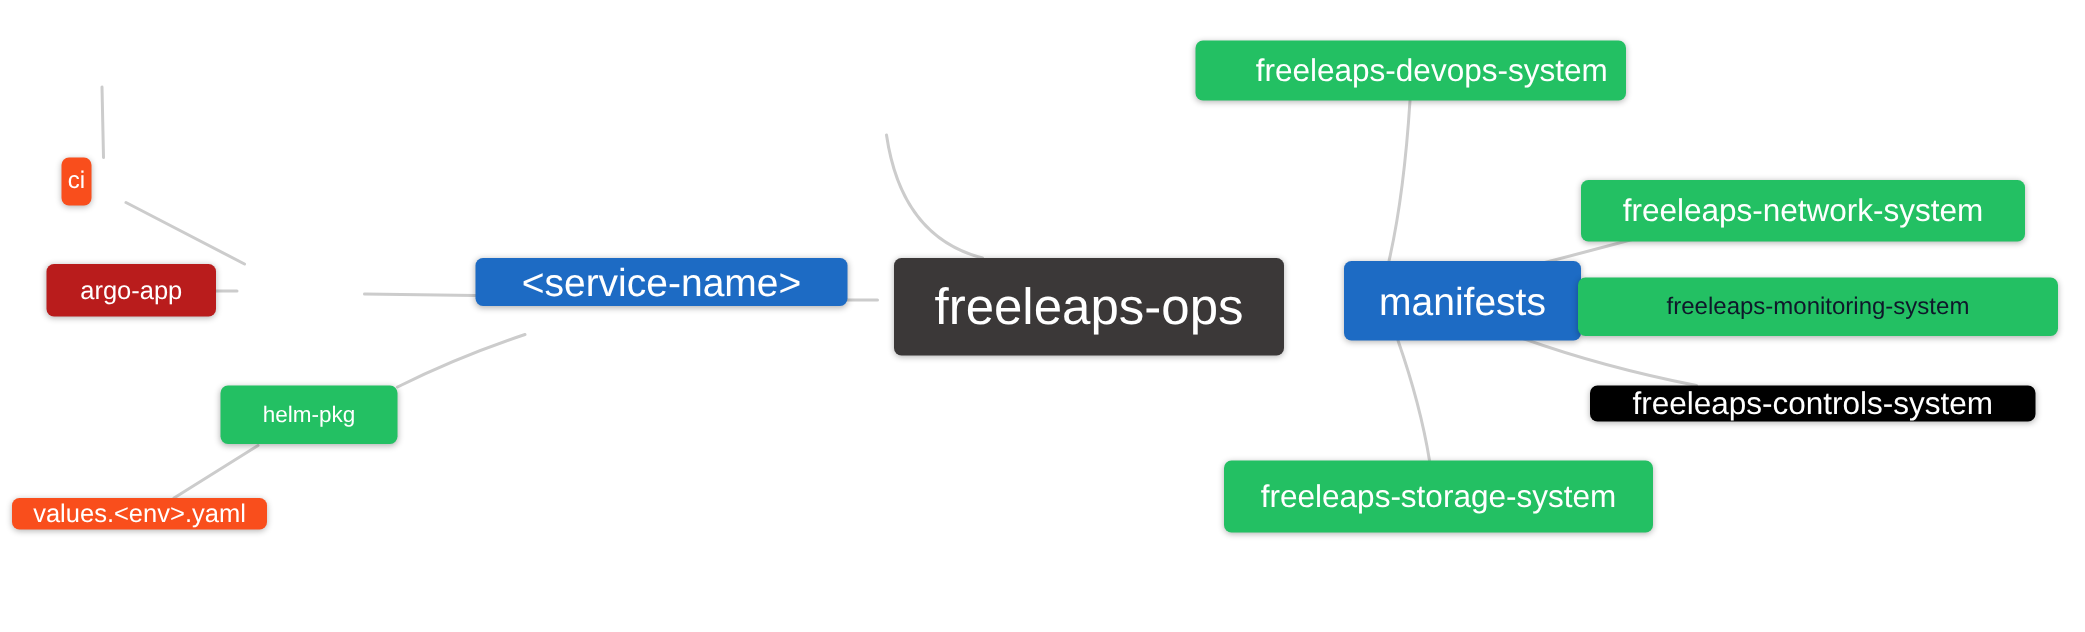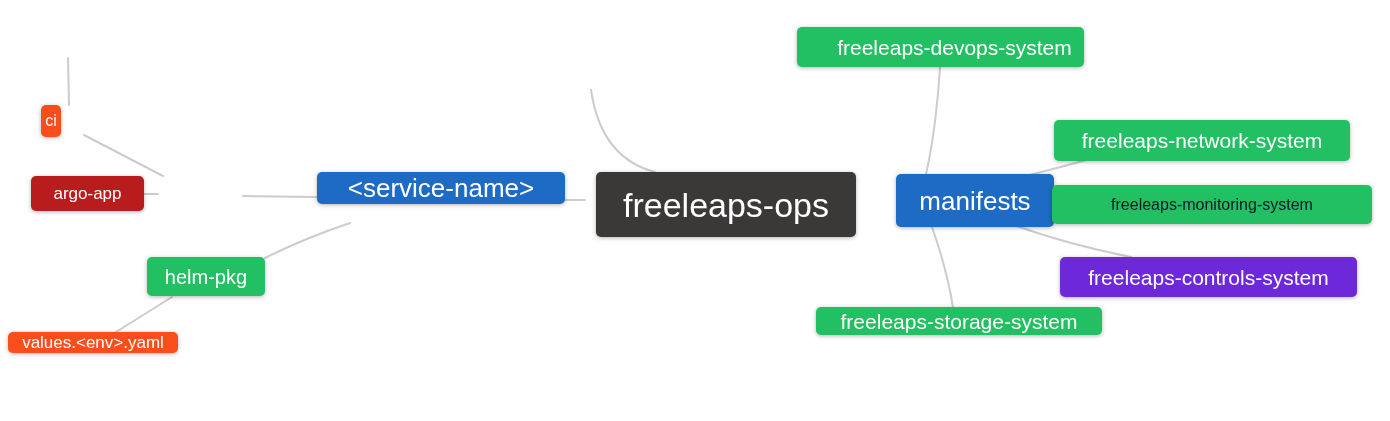--- a/index.html
+++ b/index.html
@@ -58,22 +58,22 @@
       <path d="M926,174 Q936,130 940,67" stroke="#CCCCCC"></path>
       <path d="M1010,180 Q1062,167 1116,152" stroke="#CCCCCC"></path>
       <path d="M1010,201 L1052,204" stroke="#CCCCCC"></path>
       <path d="M1008,223 Q1065,244 1131,257" stroke="#CCCCCC"></path>
       <path d="M932,227 Q947,270 953,307" stroke="#CCCCCC"></path>
     </svg>
 
 <div class="node" style="left: 596px; top: 172px; width: 260px; height: 65px; font-size: 34px; background: rgb(59, 56, 56); color: rgb(255, 255, 255);">freeleaps-ops</div>
     <div class="node" style="left: 317px; top: 172px; width: 248px; height: 32px; font-size: 26px; background: rgb(29, 107, 196); color: rgb(255, 255, 255);">&lt;service-name&gt;</div>
     <div class="node" style="left: 852px; top: 174px; width: 158px; height: 53px; font-size: 26px; background: rgb(29, 107, 196); color: rgb(255, 255, 255); margin-left: 44px;">manifests</div>
-    <div class="node" style="left: 147px; top: 257px; width: 118px; height: 39px; font-size: 20px; background: rgb(35, 192, 99); color: rgb(255, 255, 255);">helm-pkg</div>
+    <div class="node" style="left: 147px; top: 257px; width: 118px; height: 39px; font-size: 15px; background: rgb(35, 192, 99); color: rgb(255, 255, 255);">helm-pkg</div>
     <div class="node" style="left: 797px; top: 27px; width: 287px; height: 40px; font-size: 21px; background: rgb(35, 192, 99); color: rgb(255, 255, 255); padding-left: 28px;">freeleaps-devops-system</div>
     <div class="node" style="left: 1054px; top: 110px; width: 296px; height: 41px; font-size: 21px; background: rgb(35, 192, 99); color: rgb(255, 255, 255); margin-top: 10px;">freeleaps-network-system</div>
     <div class="node" style="left: 1052px; top: 185px; width: 320px; height: 39px; font-size: 16px; background: rgb(35, 192, 99); color: #0f172a;">freeleaps-monitoring-system</div>
-    <div class="node" style="left: 1060px; top: 257px; width: 297px; height: 40px; font-size: 21px; background: #6d28d9; color: rgb(255, 255, 255);">freeleaps-controls-system</div>
-    <div class="node" style="left: 816px; top: 307px; width: 286px; height: 28px; font-size: 21px; background: rgb(35, 192, 99); color: rgb(255, 255, 255);">freeleaps-storage-system</div>
+    <div class="node" style="left: 1060px; top: 257px; width: 297px; height: 24px; font-size: 21px; background: #000000; color: rgb(255, 255, 255);">freeleaps-controls-system</div>
+    <div class="node" style="left: 816px; top: 307px; width: 286px; height: 48px; font-size: 21px; background: rgb(35, 192, 99); color: rgb(255, 255, 255);">freeleaps-storage-system</div>
     <div class="node" style="left: 41px; top: 105px; width: 20px; height: 32px; font-size: 16px; background: rgb(249, 78, 28); color: rgb(255, 255, 255);">ci</div>
     <div class="node" style="left: 31px; top: 176px; width: 113px; height: 35px; font-size: 17px; background: #b91c1c; color: rgb(255, 255, 255);">argo-app</div>
     <div class="node" style="left: 8px; top: 332px; width: 170px; height: 21px; font-size: 17px; background: rgb(249, 78, 28); color: rgb(255, 255, 255);">values.&lt;env&gt;.yaml</div>
   </div>
 
 </body></html>

